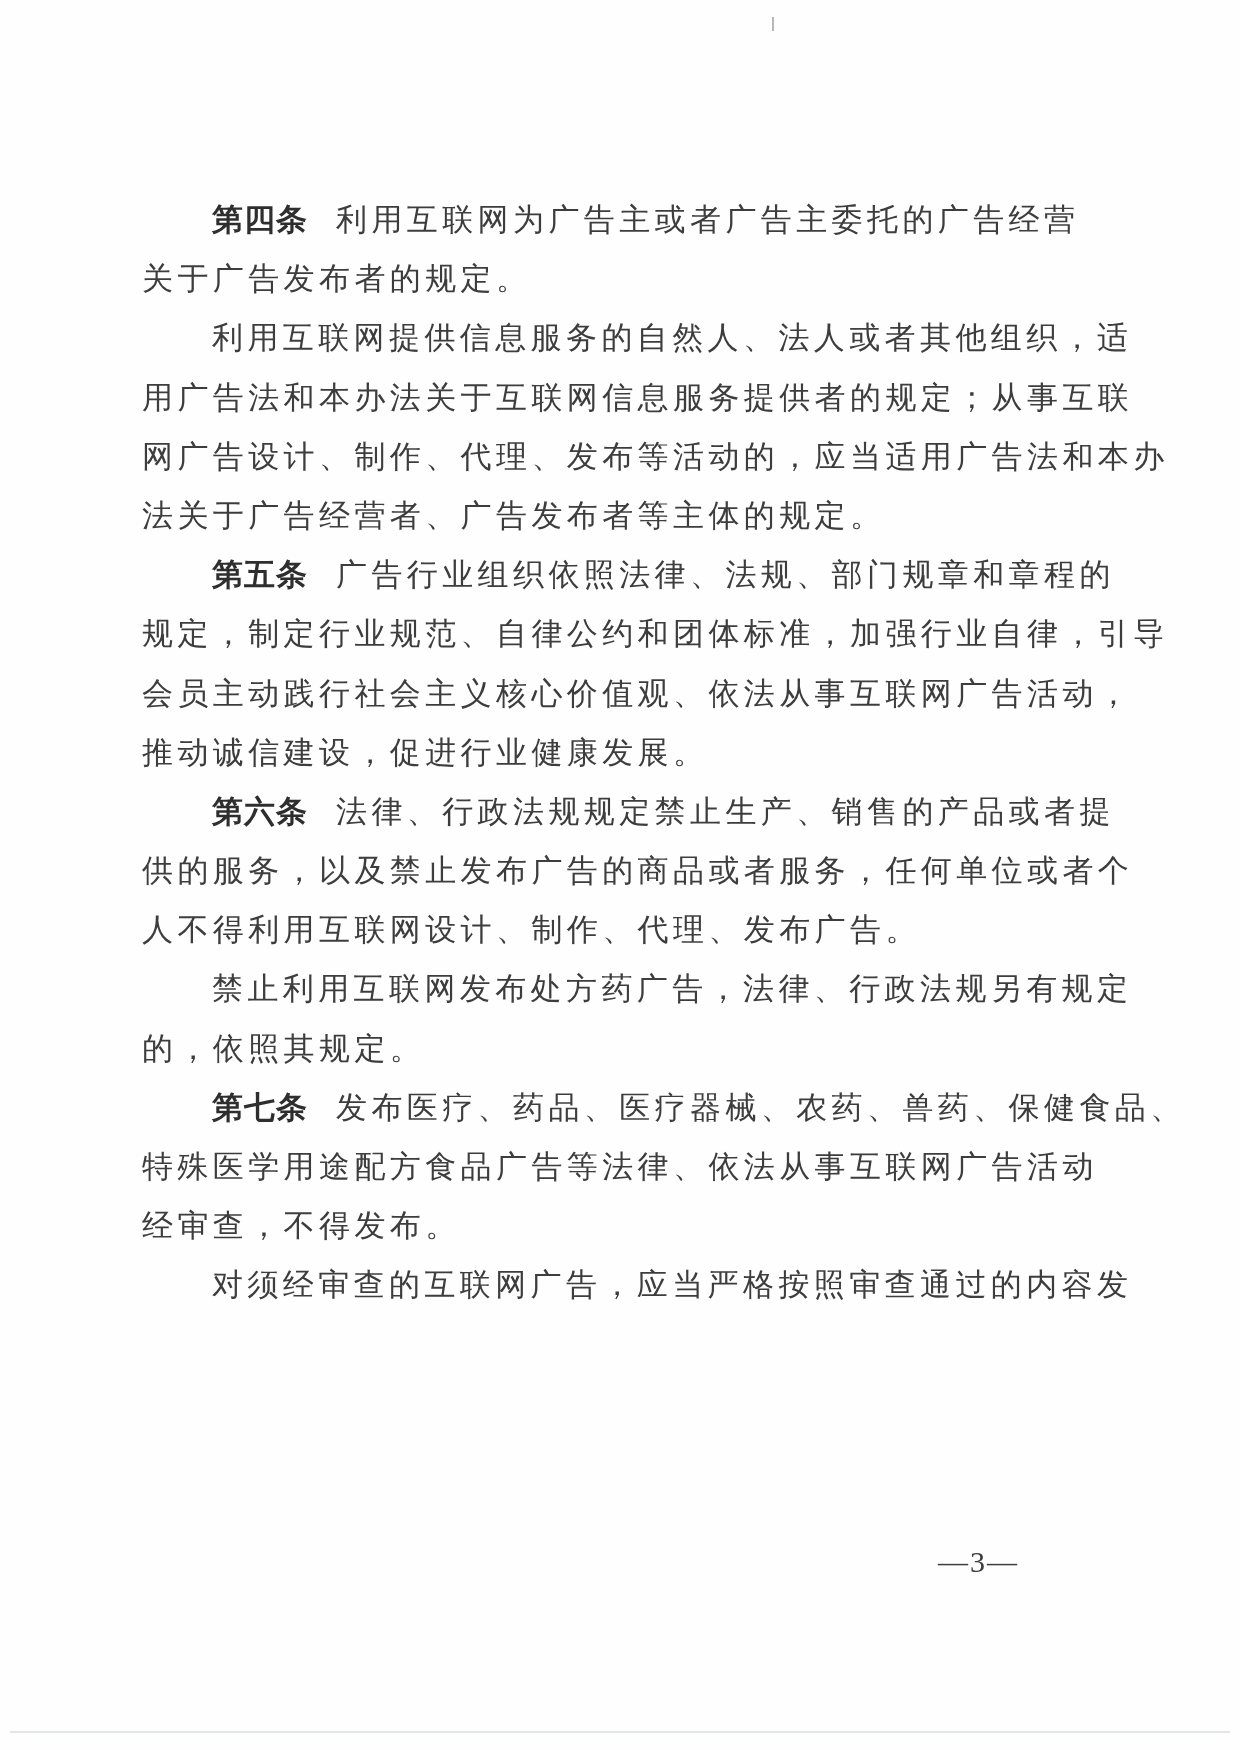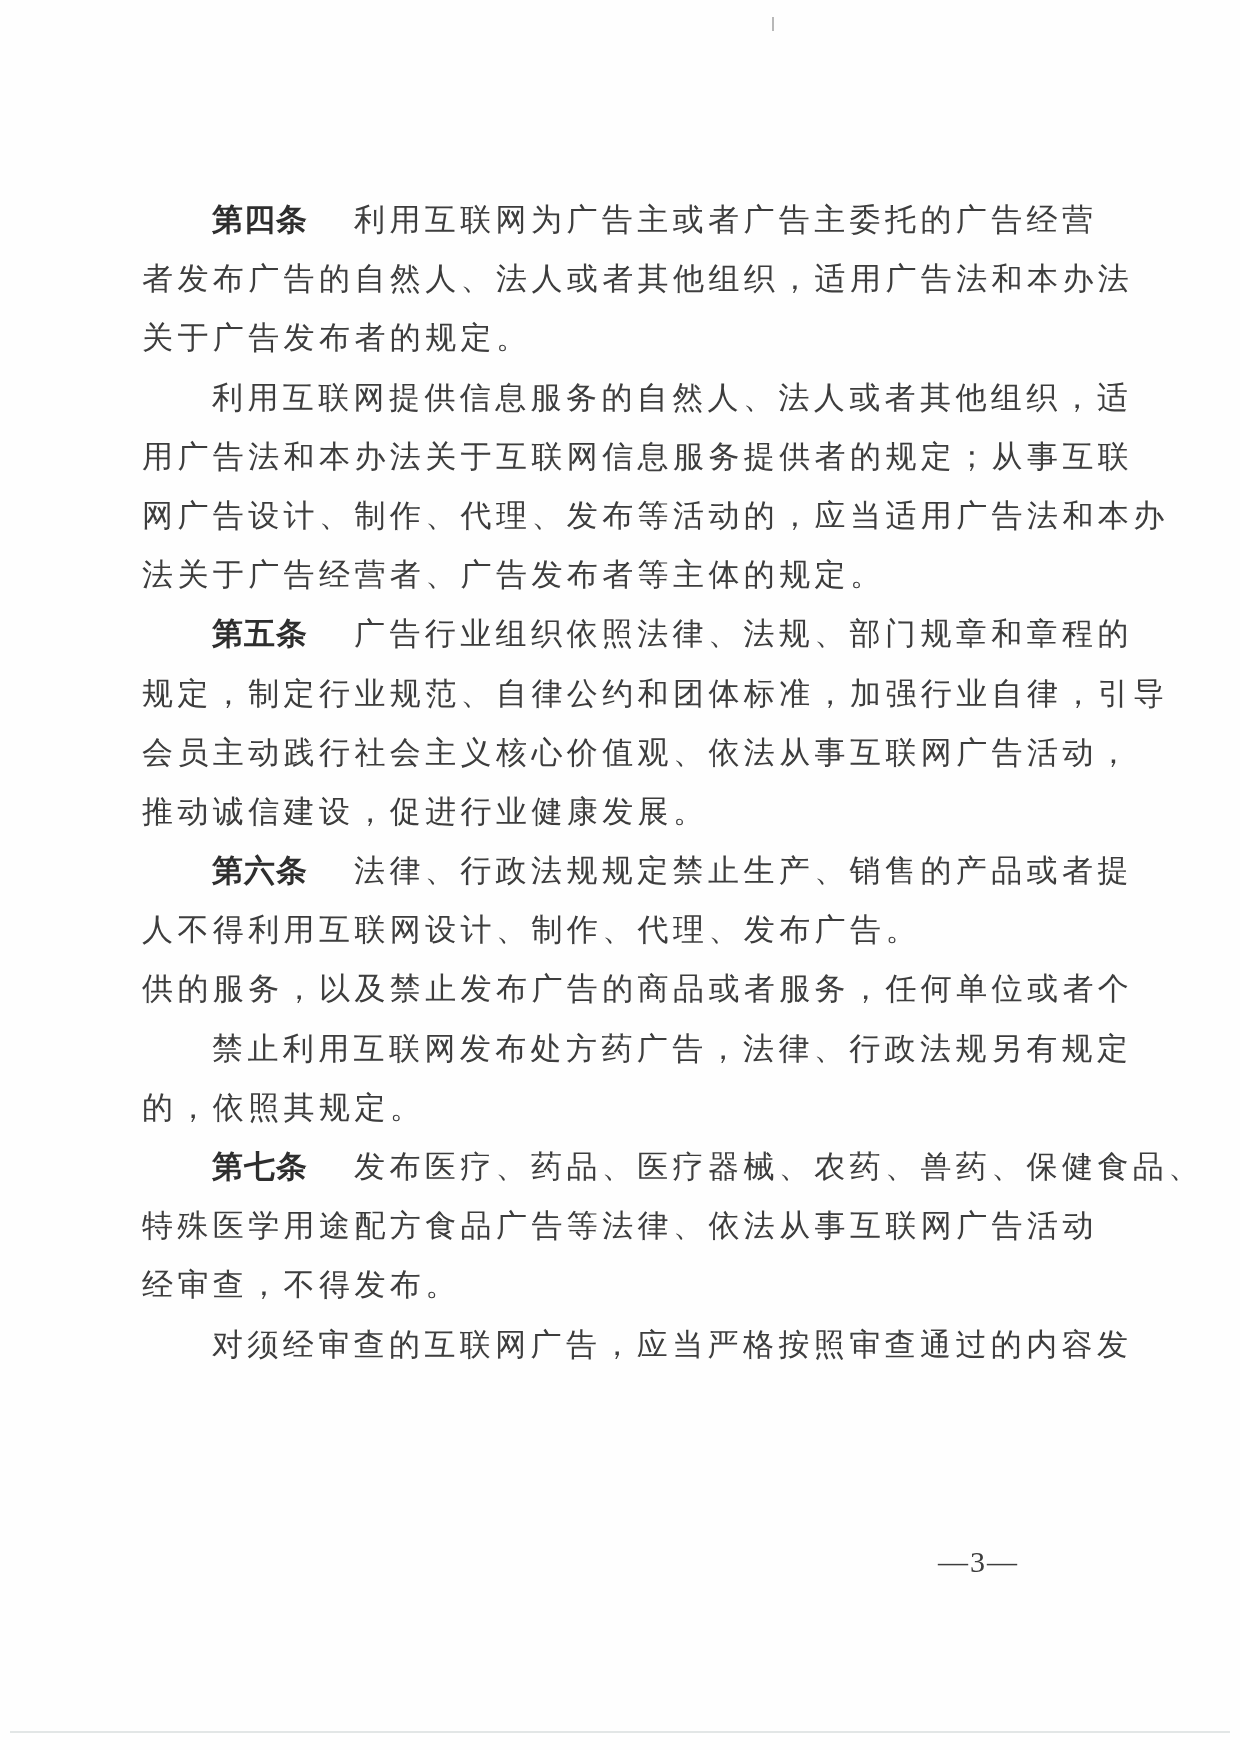--- a/index.html
+++ b/index.html
@@ -46,21 +46,21 @@
       white-space: nowrap;
       color: #3d3d3d;
     }
     .line.indent {
       padding-left: 70px;
     }
     .article-label {
       font-weight: bold;
       color: #2e2e2e;
       letter-spacing: 1px;
-      margin-right: 46px;
+      margin-right: 28px;
     }
     .page-number {
       position: absolute;
       left: 938px;
       top: 1545px;
       font-family: "Liberation Serif", "DejaVu Serif", serif;
       font-size: 30px;
       color: #3d3d3d;
       letter-spacing: 2px;
     }
@@ -74,33 +74,32 @@
     }
   </style>
 </head>
 <body>
 
 <div class="page">
   <div class="top-mark"></div>
 
   <div class="body-text">
     <div class="line indent"><span class="article-label">第四条</span><span>利用互联网为广告主或者广告主委托的广告经营</span></div>
-    <div class="line"><span>者发布广告的自然人、法人或者其他组织，适用广告法和本办法</span></div>
     <div class="line"><span>关于广告发布者的规定。</span></div>
     <div class="line indent"><span>利用互联网提供信息服务的自然人、法人或者其他组织，适</span></div>
     <div class="line"><span>用广告法和本办法关于互联网信息服务提供者的规定；从事互联</span></div>
     <div class="line"><span>网广告设计、制作、代理、发布等活动的，应当适用广告法和本办</span></div>
     <div class="line"><span>法关于广告经营者、广告发布者等主体的规定。</span></div>
     <div class="line indent"><span class="article-label">第五条</span><span>广告行业组织依照法律、法规、部门规章和章程的</span></div>
     <div class="line"><span>规定，制定行业规范、自律公约和团体标准，加强行业自律，引导</span></div>
     <div class="line"><span>会员主动践行社会主义核心价值观、依法从事互联网广告活动，</span></div>
     <div class="line"><span>推动诚信建设，促进行业健康发展。</span></div>
     <div class="line indent"><span class="article-label">第六条</span><span>法律、行政法规规定禁止生产、销售的产品或者提</span></div>
+    <div class="line"><span>供的服务，以及禁止发布广告的商品或者服务，任何单位或者个</span></div>
     <div class="line"><span>人不得利用互联网设计、制作、代理、发布广告。</span></div>
-    <div class="line"><span>供的服务，以及禁止发布广告的商品或者服务，任何单位或者个</span></div>
     <div class="line indent"><span>禁止利用互联网发布处方药广告，法律、行政法规另有规定</span></div>
     <div class="line"><span>的，依照其规定。</span></div>
     <div class="line indent"><span class="article-label">第七条</span><span>发布医疗、药品、医疗器械、农药、兽药、保健食品、</span></div>
     <div class="line"><span>特殊医学用途配方食品广告等法律、依法从事互联网广告活动</span></div>
     <div class="line"><span>经审查，不得发布。</span></div>
     <div class="line indent"><span>对须经审查的互联网广告，应当严格按照审查通过的内容发</span></div>
   </div>
 
   <div class="page-number">—3—</div>
 

